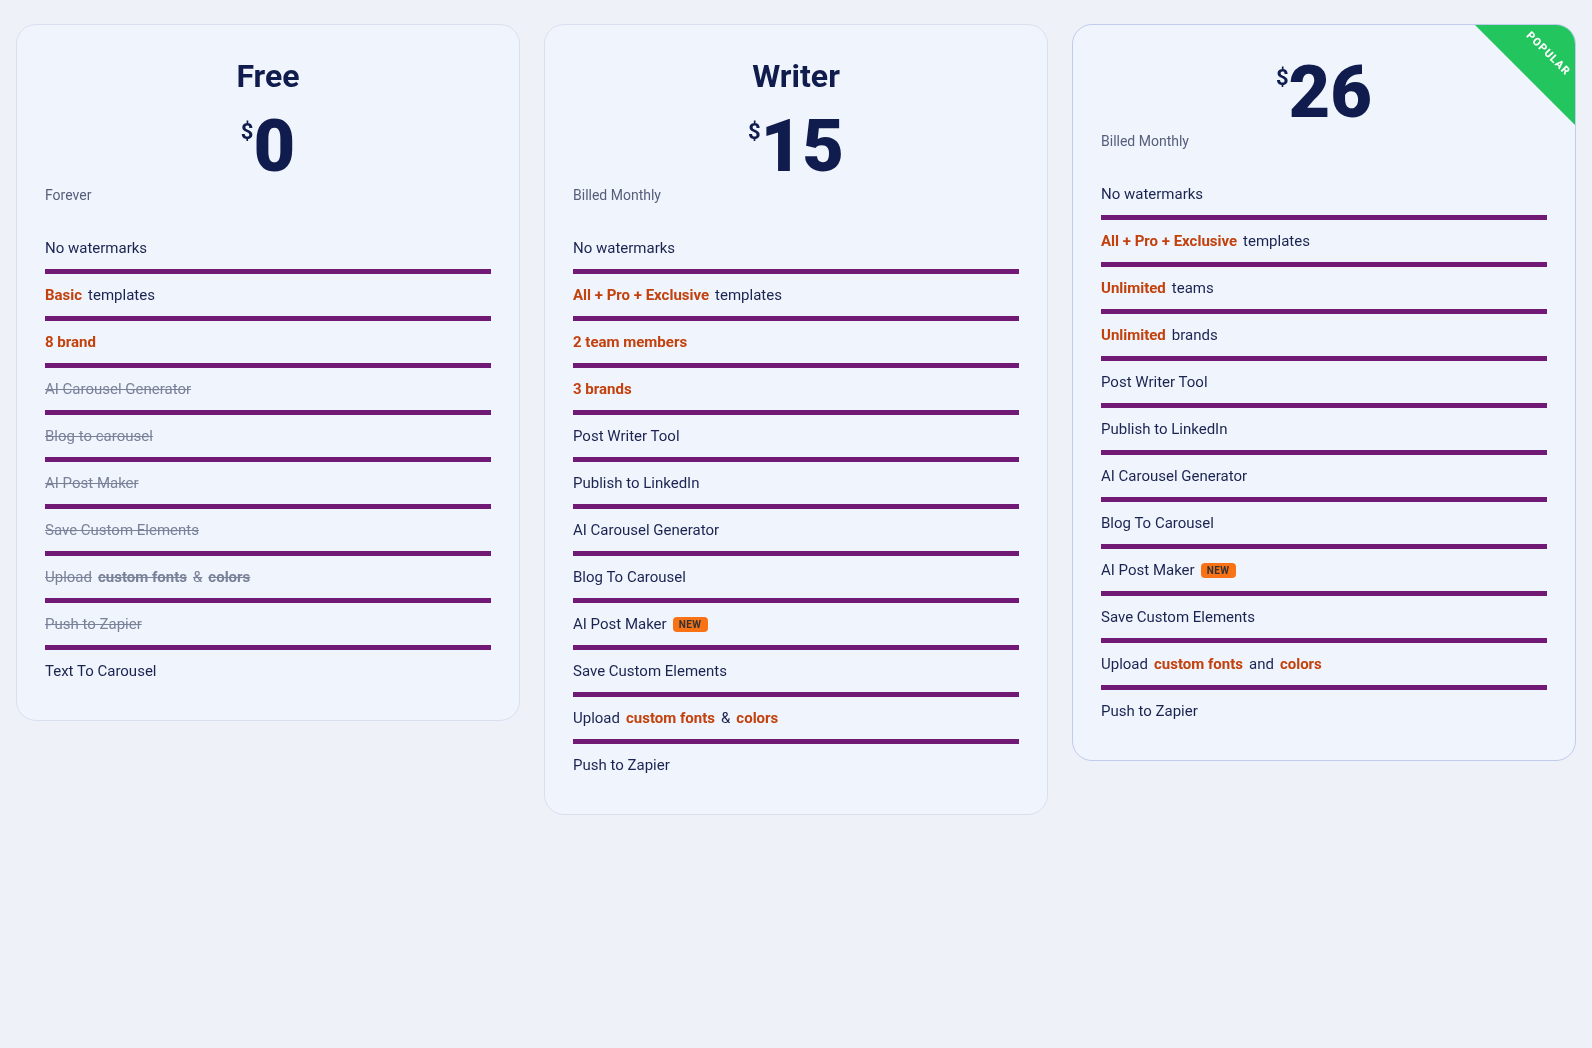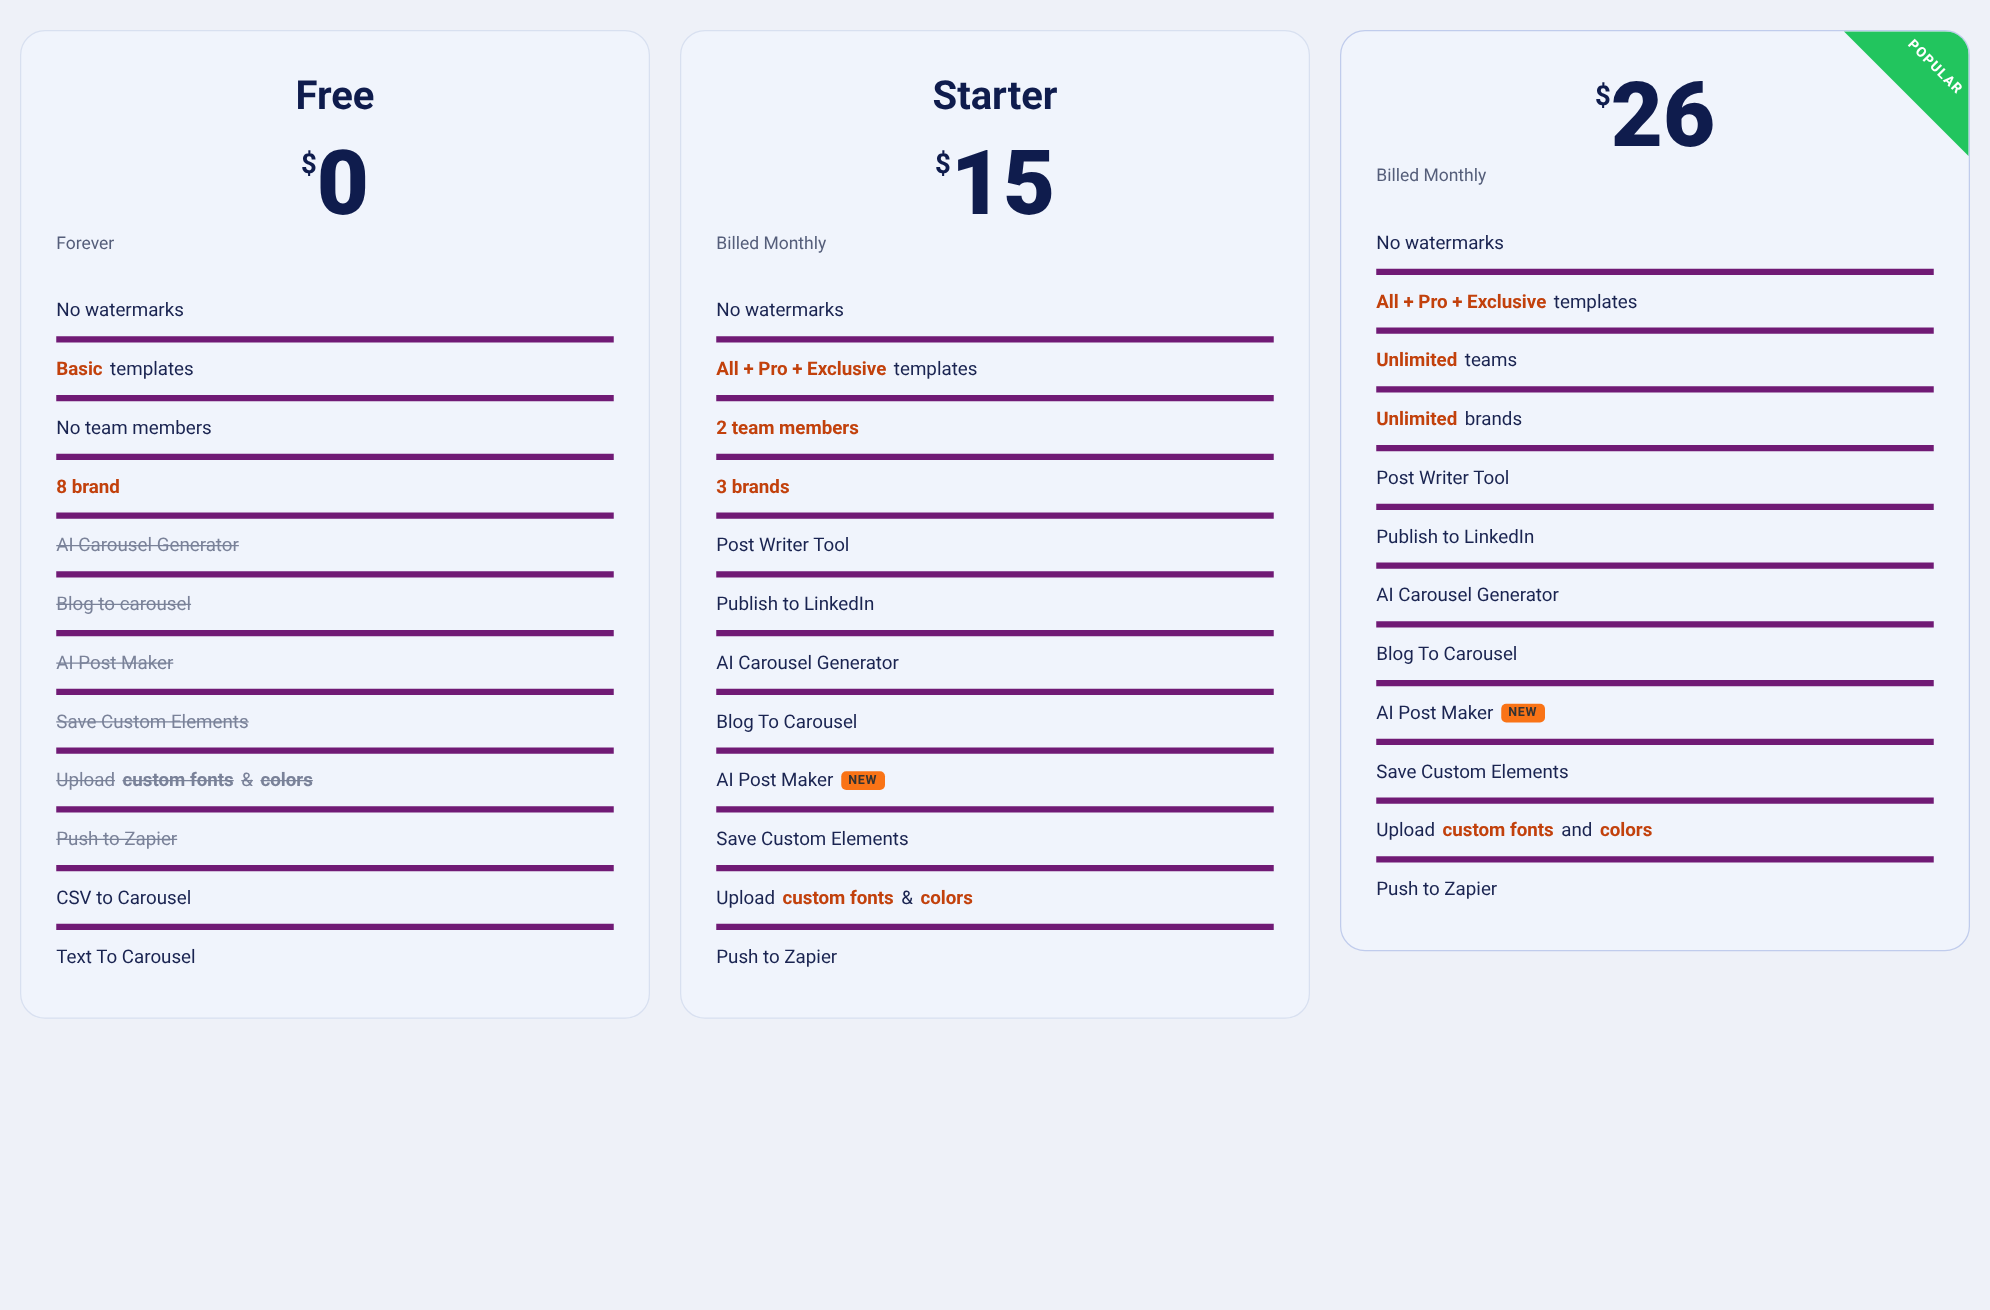--- a/index.html
+++ b/index.html
@@ -145,23 +145,20 @@
       <div class="price-period">Forever</div>
     </div>
   <div class="feature-row">
         <span>No watermarks</span>
       </div>
       <div class="feature-row">
         <strong class="bold-part">Basic</strong>
         <span> templates</span>
       </div>
       <div class="feature-row">
-        <span>No team members</span>
-      </div>
-      <div class="feature-row">
         <strong class="bold-part">8 brand</strong>
       </div>
       <div class="feature-row strikethrough">
         <span>AI Carousel Generator</span>
       </div>
       <div class="feature-row strikethrough">
         <span>Blog to carousel</span>
       </div>
       <div class="feature-row strikethrough">
         <span>AI Post Maker</span>
@@ -172,28 +169,25 @@
       <div class="feature-row strikethrough">
         <span>Upload </span>
         <strong class="bold-part">custom fonts</strong>
         <span>  &amp; </span>
         <strong class="bold-part">colors</strong>
       </div>
       <div class="feature-row strikethrough">
         <span>Push to Zapier</span>
       </div>
       <div class="feature-row">
-        <span>CSV to Carousel</span>
-      </div>
-      <div class="feature-row">
         <span>Text To Carousel</span>
       </div>
     </div>
     <div class="plan-card">
-    <div class="plan-name">Starter</div>
+    <div class="plan-name">Writer</div>
     <div class="price-block">
       <div class="price-amount">
         <span class="price-dollar">$</span>
         <span class="price-number">15</span>
       </div>
       <div class="price-period">Billed Monthly</div>
     </div>
   <div class="feature-row">
         <span>No watermarks</span>
       </div>

